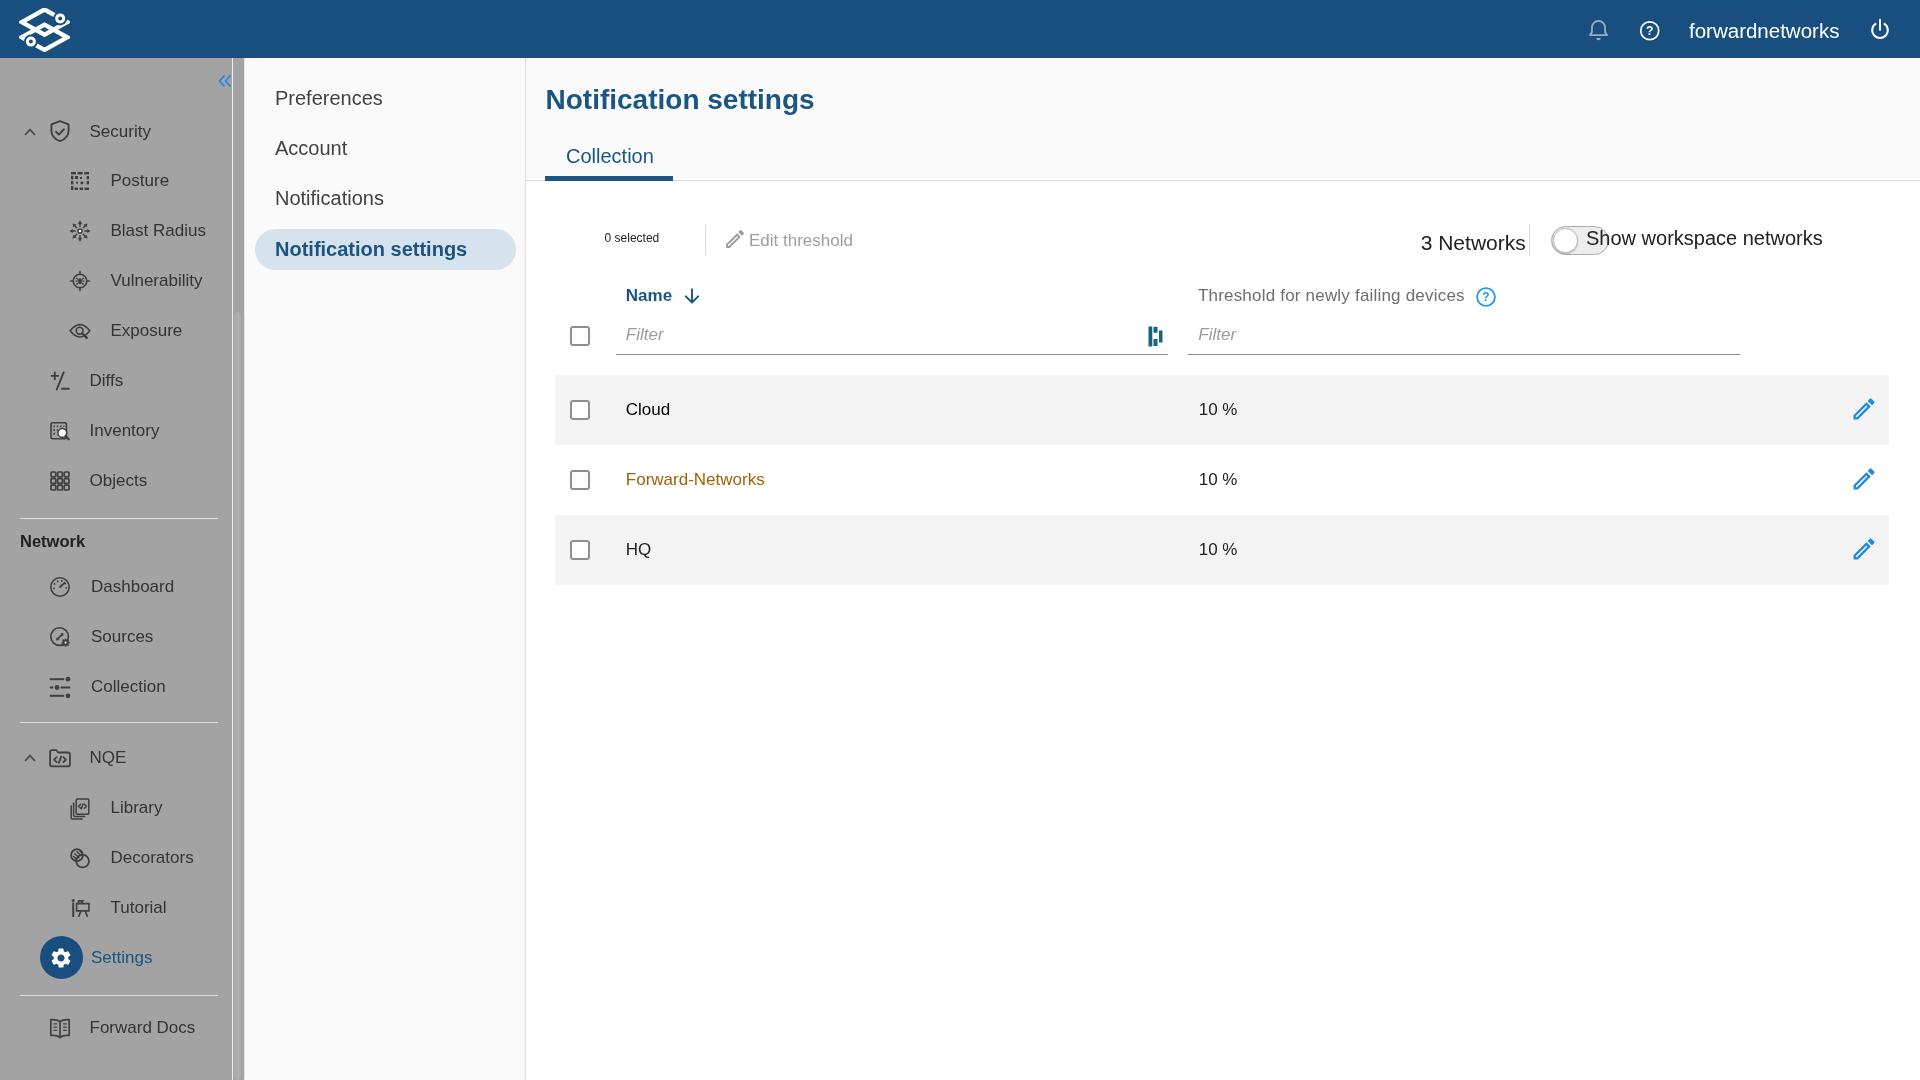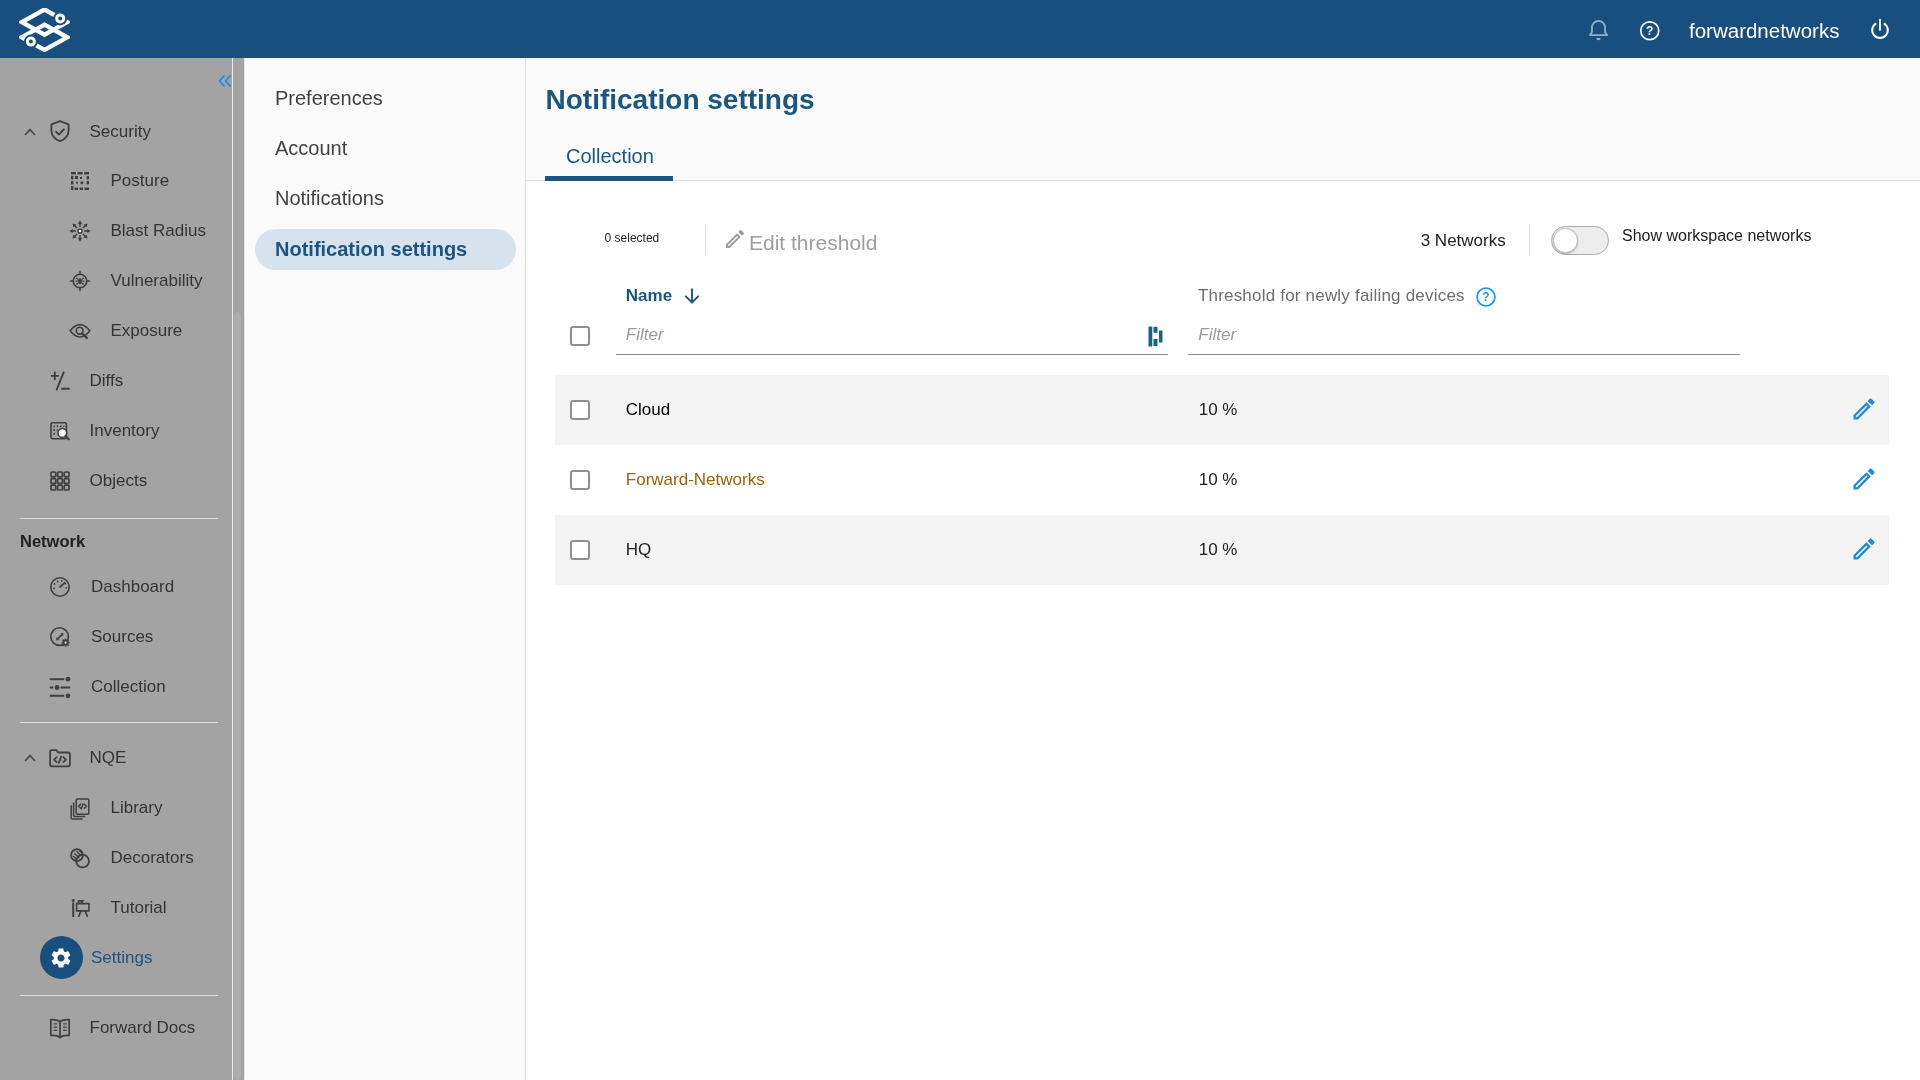--- a/index.html
+++ b/index.html
@@ -283,26 +283,26 @@
     <div style="position:absolute;left:19.5px;top:26px;font-size:28px;font-weight:700;color:#1b5581;white-space:nowrap">Notification settings</div>
     <div style="position:absolute;left:40px;top:87px;font-size:20px;color:#1b5581;font-weight:500;white-space:nowrap">Collection</div>
     <div style="position:absolute;left:0;top:122px;width:1394px;height:1px;background:#e0e0e0"></div>
     <div style="position:absolute;left:19px;top:117.8px;width:128px;height:5.4px;background:#1b5581"></div>
 
     <div style="position:absolute;left:78.6px;top:173px;font-size:12px;color:#212121;white-space:nowrap">0 selected</div>
     <div class="sep" style="left:178.7px;top:167px;height:30px"></div>
     <svg class="icon" style="left:197px;top:169px" width="24" height="24" viewBox="0 0 24 24" fill="#9e9e9e">
         <path d="M14.06 9.02l.92.92L5.92 19H5v-.92l9.06-9.06M17.66 3c-.25 0-.51.1-.7.29l-1.83 1.83 3.75 3.75 1.83-1.83c.39-.39.39-1.02 0-1.41l-2.34-2.34c-.2-.2-.45-.29-.71-.29zm-3.6 3.19L3 17.25V21h3.75L17.81 9.94l-3.75-3.75z"></path>
       </svg>
-    <div style="position:absolute;left:223px;top:173px;font-size:21px;color:#9e9e9e;white-space:nowrap">Edit threshold</div>
-    <div style="position:absolute;left:894.7px;top:173px;font-size:17px;color:#212121;white-space:nowrap">3 Networks</div>
+    <div style="position:absolute;left:223px;top:173px;font-size:17px;color:#9e9e9e;white-space:nowrap">Edit threshold</div>
+    <div style="position:absolute;left:894.7px;top:173px;font-size:21px;color:#212121;white-space:nowrap">3 Networks</div>
     <div class="sep" style="left:1003px;top:166px;height:32px"></div>
     <div style="position:absolute;left:1025px;top:167.5px;width:58px;height:29px;border-radius:14.5px;background:#ededed;border:1px solid #ababab"></div>
     <div style="position:absolute;left:1026.5px;top:169.5px;width:25px;height:25px;border-radius:50%;background:#fff;border:1px solid #bdbdbd;box-shadow:0 1px 2px rgba(0,0,0,.25)"></div>
-    <div style="position:absolute;left:1096px;top:169px;font-size:16px;color:#212121;white-space:nowrap">Show workspace networks</div>
+    <div style="position:absolute;left:1060px;top:169px;font-size:20px;color:#212121;white-space:nowrap">Show workspace networks</div>
 
     <div style="position:absolute;left:99.8px;top:228px;font-size:17px;color:#1b5581;font-weight:700;white-space:nowrap">Name</div>
     <svg class="icon" style="left:158px;top:229.5px" width="16" height="16" viewBox="0 0 16 16" fill="none" stroke="#1b5581" stroke-width="1.9">
         <path d="M8 1.2v13M1.8 8.3L8 14.5l6.2-6.2" stroke-linecap="round" stroke-linejoin="round"></path>
       </svg>
     <div style="position:absolute;left:671.9px;top:227.5px;font-size:17px;color:#6e6e6e;letter-spacing:0.2px;white-space:nowrap">Threshold for newly failing devices</div>
     <svg class="icon" style="left:948.5px;top:227.5px" width="22" height="22" viewBox="0 0 24 24">
         <circle cx="12" cy="12" r="9.7" fill="none" stroke="#2196f3" stroke-width="2"></circle>
         <text x="12" y="16.5" font-size="13" font-family="Liberation Sans" fill="#2196f3" text-anchor="middle" font-weight="700">?</text>
       </svg>

